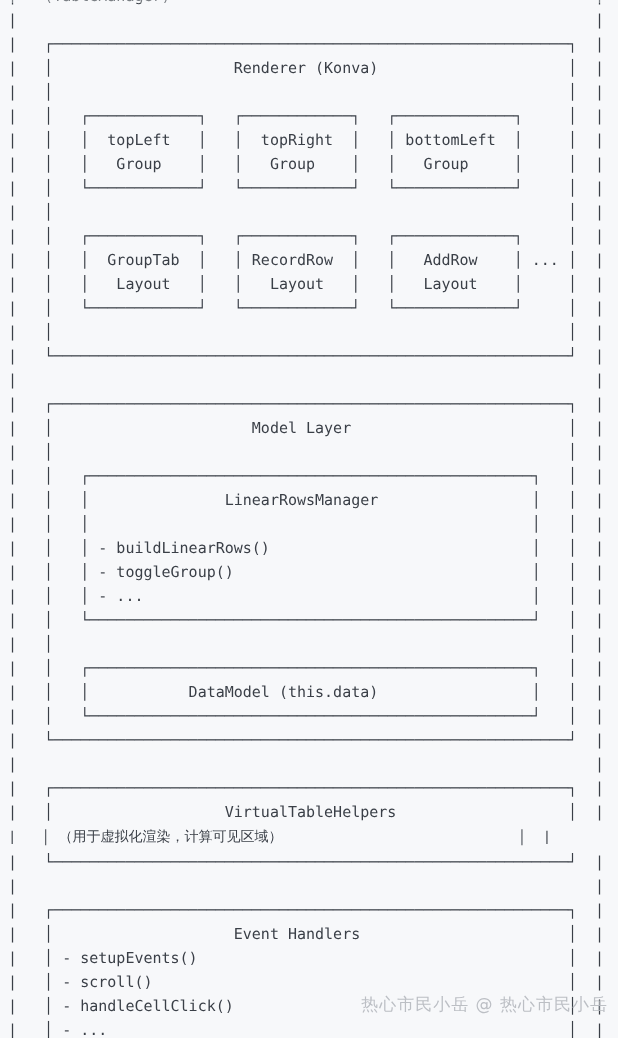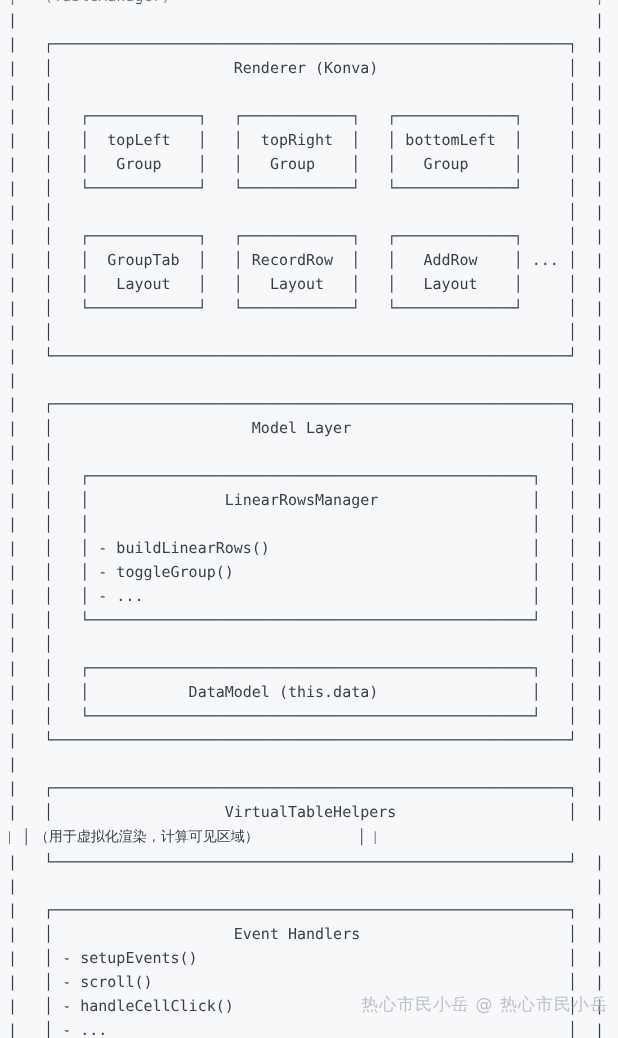--- a/index.html
+++ b/index.html
@@ -37,21 +37,21 @@
     line-height: 24px;
     letter-spacing: 0px;
     color: #3a3f47;
     white-space: pre;
     -webkit-font-smoothing: antialiased;
     text-rendering: geometricPrecision;
   }
 
   
   .cjk {
-    font-family: Liberation Serif, serif;
+    font-family: Liberation Mono, monospace;
     font-size: 14px;
   }
 
   
   #watermark {
     position: absolute;
     right: 10px;
     bottom: 22px;
     font-family: "DejaVu Sans", "Liberation Sans", sans-serif;
     font-size: 17px;

